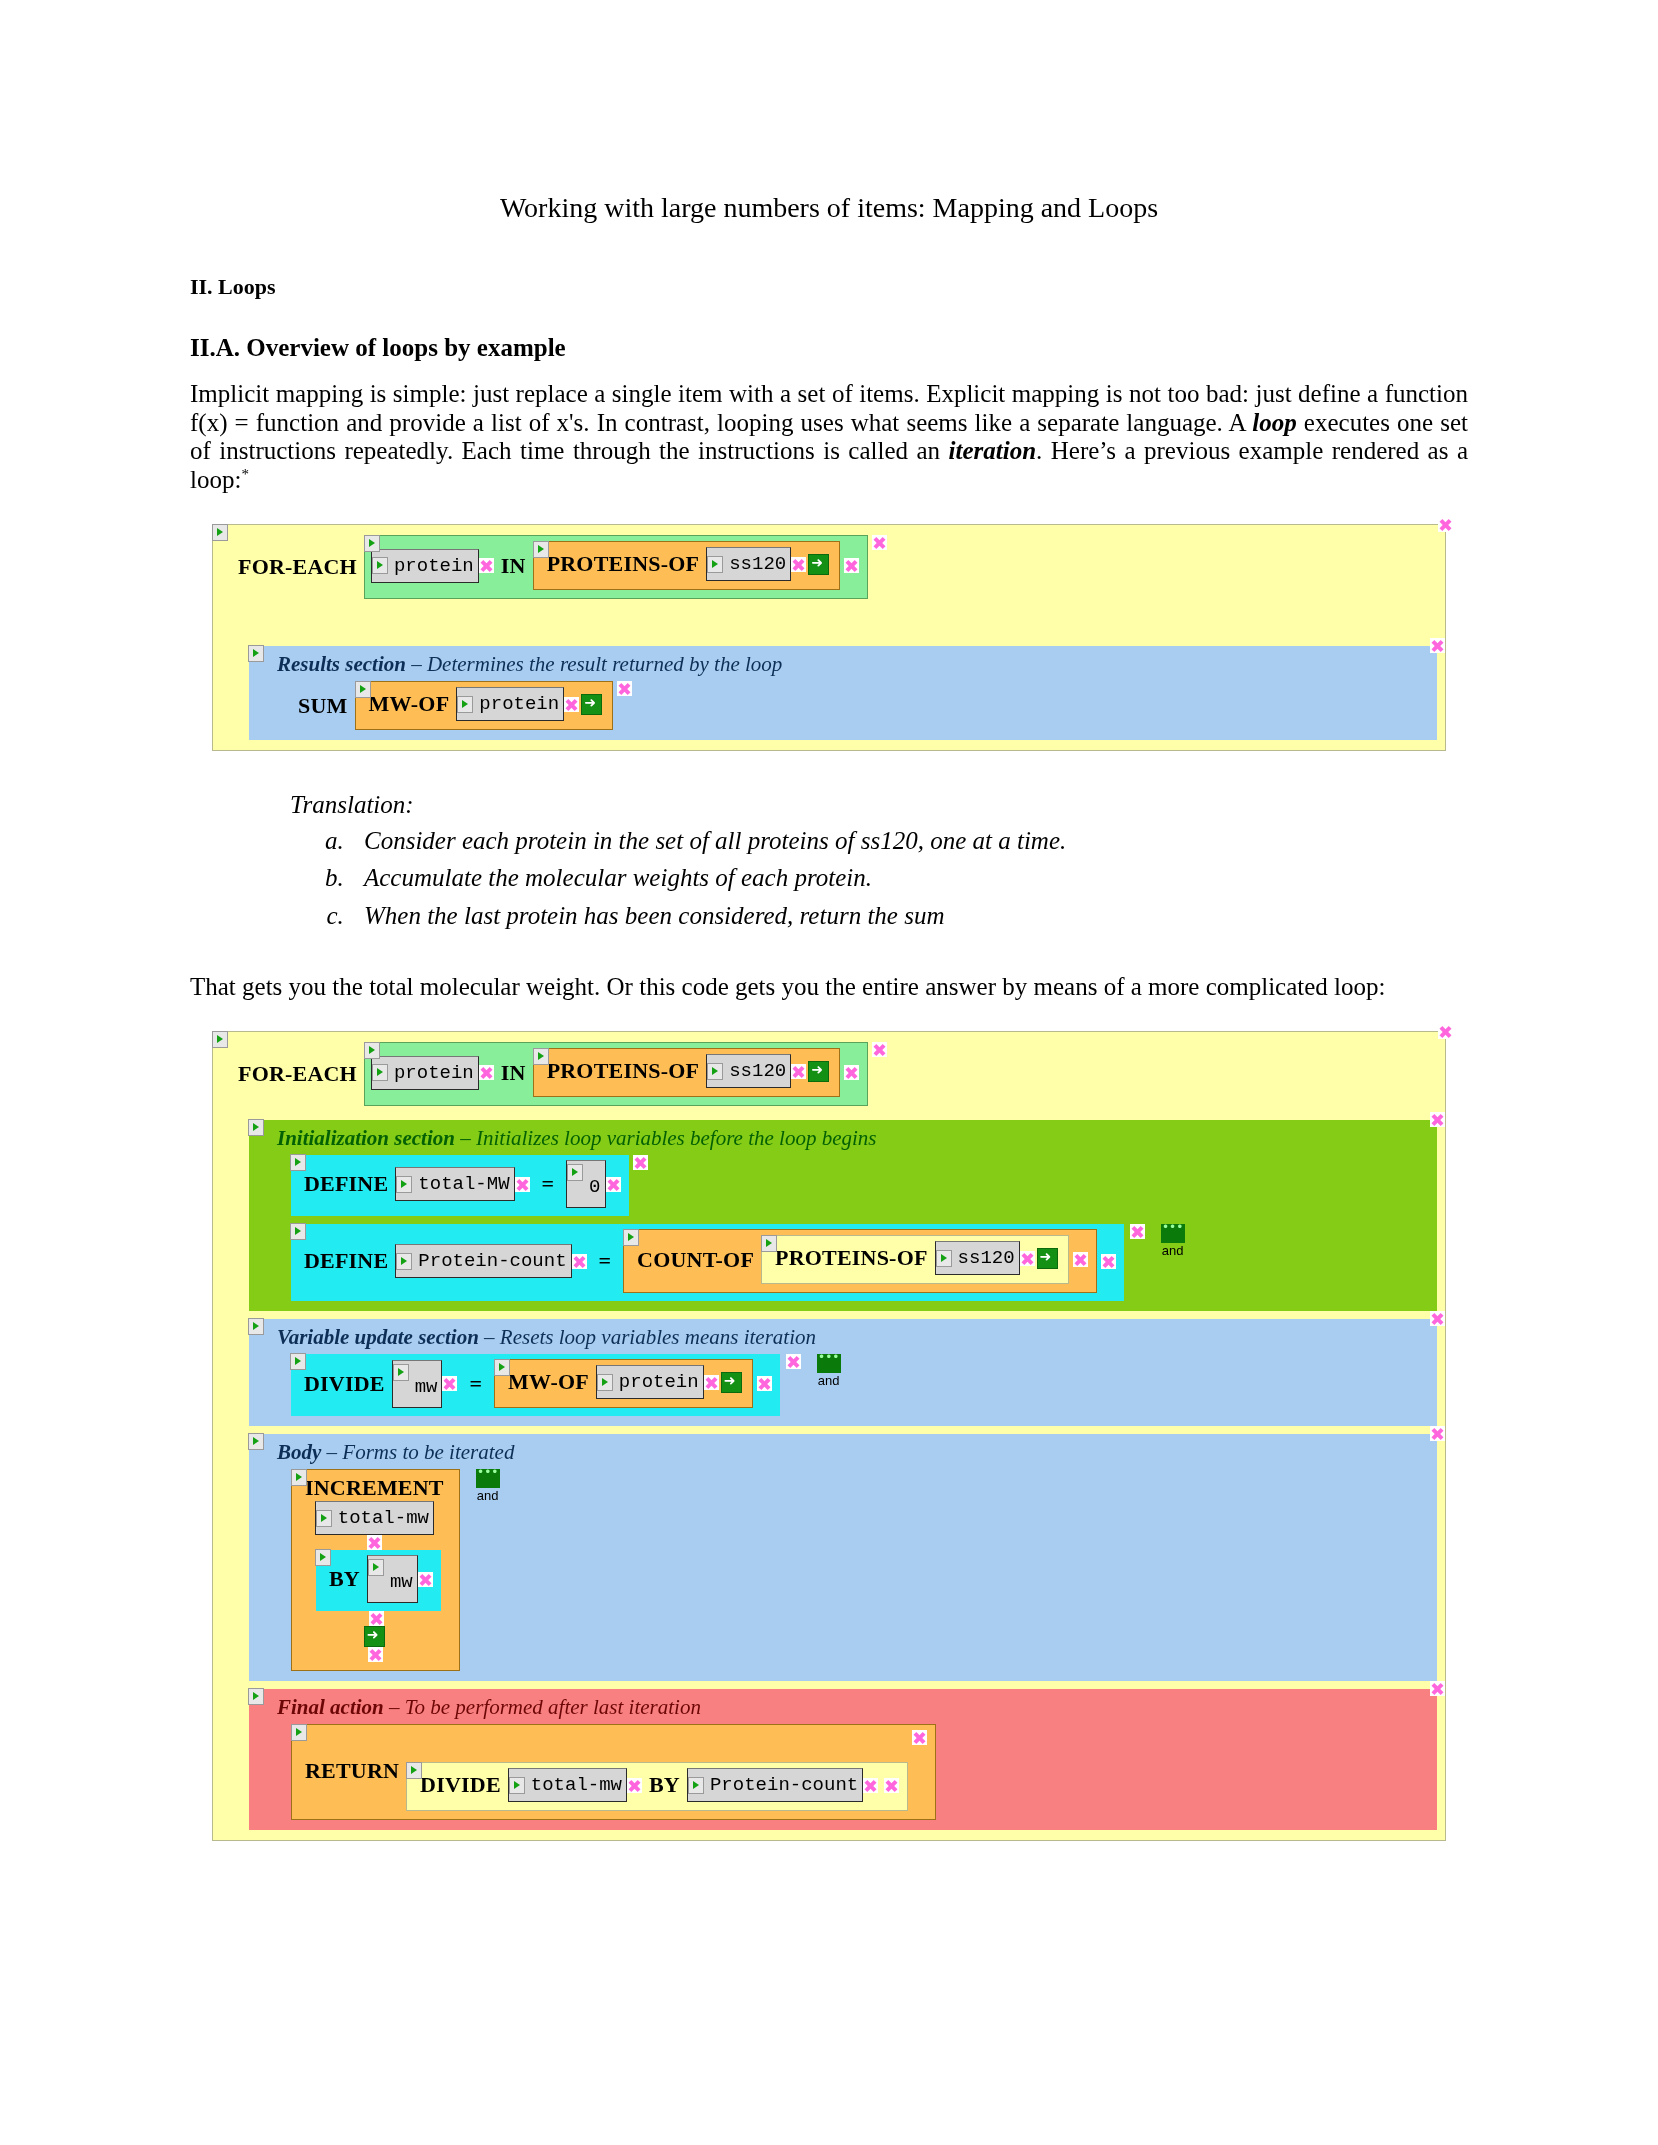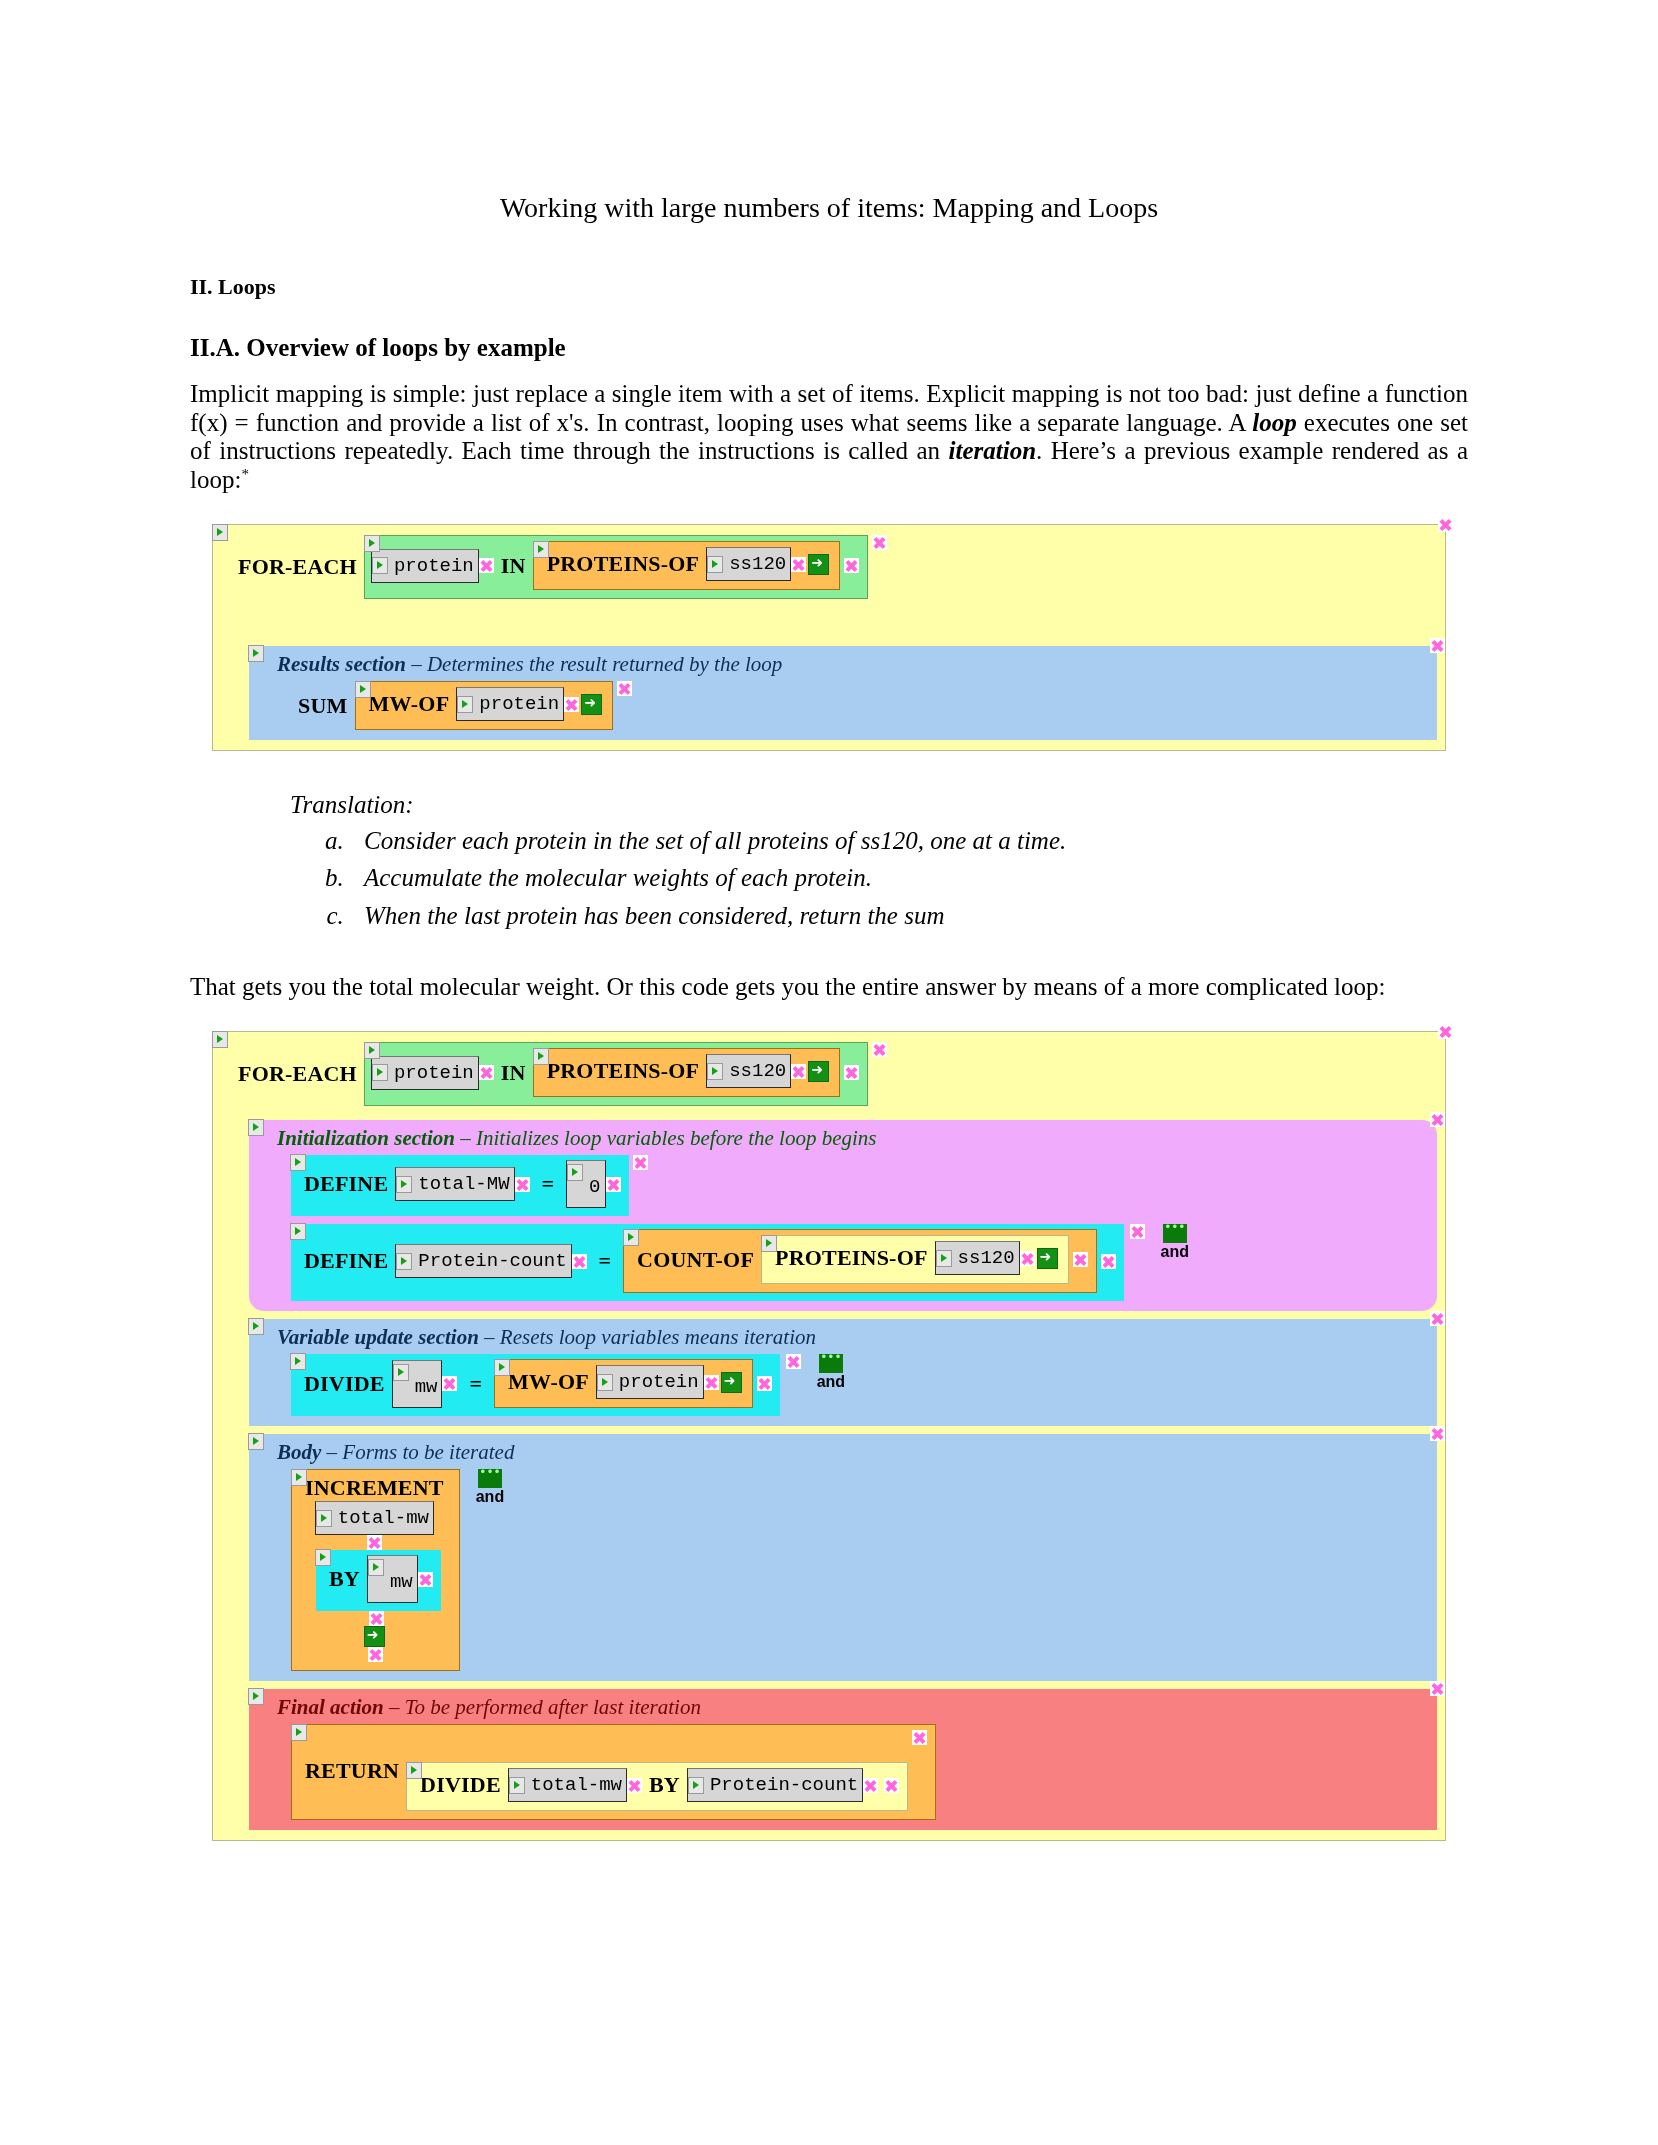--- a/index.html
+++ b/index.html
@@ -116,21 +116,21 @@
   .anddots { display:inline-block; text-align:center; margin-left:16px; flex:0 0 auto; }
   .anddots .dotsq {
     width:24px; height:19px; background:#0a7a0a; display:block;
     position:relative; margin:0 auto;
   }
   .anddots .dotsq:after {
     content:"\2022\2022\2022"; color:#9bffa0; font-size:12px;
     position:absolute; left:0; right:0; top:-4px;
     letter-spacing:0px; font-family:"DejaVu Sans", sans-serif;
   }
-  .anddots .andlbl { font-size:16px; font-family:"Liberation Sans", sans-serif; display:block;font-weight:bold; }
+  .anddots .andlbl { font-size:13px; font-family:"Liberation Sans", sans-serif; display:block; }
 
   
   .field {
     display:inline-flex; align-items:center;
     background:#d6d6d6;
     border:1px solid #2b2b2b;
     border-top-color:#777;
     padding:1px 1px 1px 0;
     font-family:"Liberation Mono", monospace;
     font-size:19px;
@@ -150,21 +150,21 @@
     letter-spacing:0.2px;
   }
   .eqs { font-weight:bold; font-size:22px; padding:0 12px; align-self:center; }
 
   
   .c-green   { background:#88ee99; border:1px solid #5aa35a; }
   .c-orange  { background:#ffbe55; border:1px solid #9e7018; }
   .c-blue    { background:#a8cdf0; }
   .c-cyan    { background:#22ecf2; }
   .c-ltyel   { background:#ffffaa; border:1px solid #b9b98e; }
-  .c-bgreen  { background:#f0abfc;border-radius:15px; }
+  .c-bgreen  { background:#84cc16; }
   .c-red     { background:#f98080; }
 
   .pad { padding:5px 8px 8px 6px; }
 
   
   .sect { position:relative; margin:8px 0 0 28px; padding:6px 8px 10px 14px; }
   .sect-title { font-size:21px; font-style:italic; margin:0 0 4px 14px; }
   .sect-title b { font-weight:bold; font-style:italic; }
   .sect-title span.desc { font-style:italic; }
 

